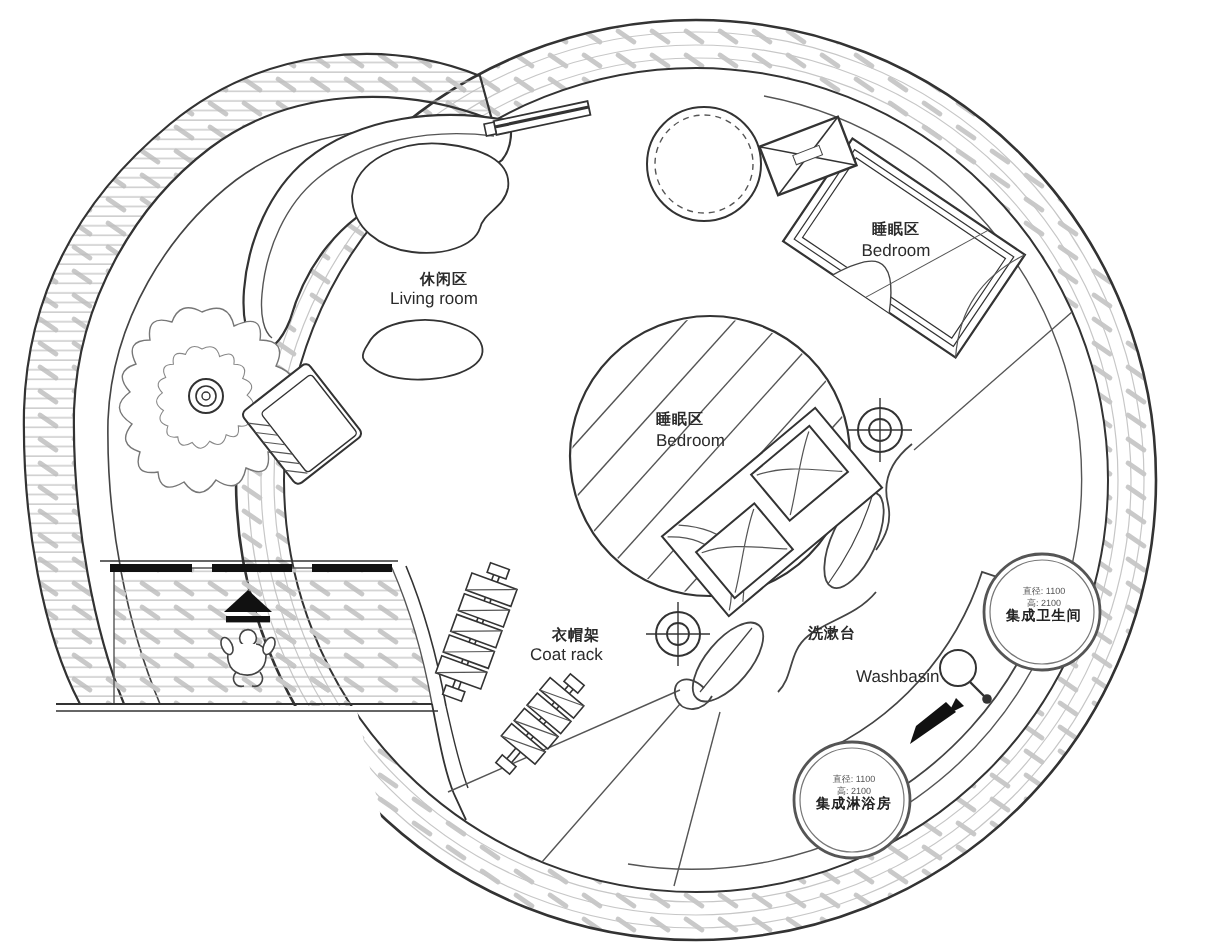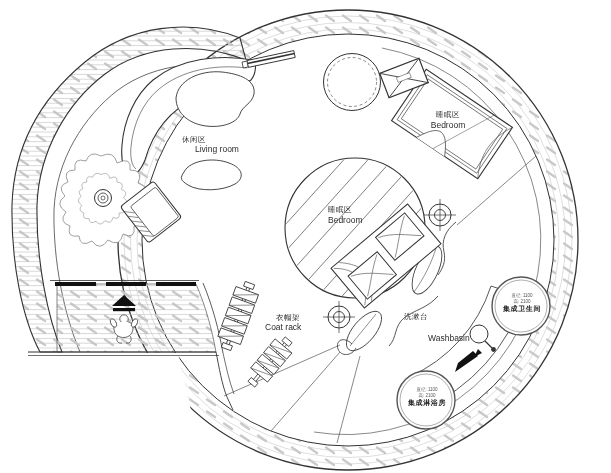--- a/index.html
+++ b/index.html
@@ -2,21 +2,21 @@
 <html><head>
 <meta charset="utf-8">
 <style>
   html,body{margin:0;padding:0;background:#fff;}
   .stage{
     position:relative;width:611px;height:473px;background:#fff;overflow:hidden;
     font-family:"Liberation Sans","DejaVu Sans",sans-serif;
   }
   .stage svg{position:absolute;left:0;top:0;}
   .lbl{position:absolute;color:#2b2b2b;white-space:nowrap;line-height:1.05;}
-  .zh{font-size:7.5px;letter-spacing:.5px;}
+  .zh{font-size:7.5px;letter-spacing:.5px;font-weight:bold;}
   .en{font-size:8.5px;}
   .ctr{transform:translateX(-50%);text-align:center;}
   .unit-dims{font-size:4.5px;color:#555;line-height:1.25;letter-spacing:0;}
   .unit-name{font-size:7px;font-weight:700;color:#222;letter-spacing:.6px;}
 </style>
 </head>
 <body>
 
 <div class="stage">
 <svg width="611" height="473" viewBox="0 0 611 473">
@@ -233,21 +233,21 @@
   </g>
   <g fill="#fff" stroke="#444" stroke-width="0.8">
     <circle cx="124" cy="319" r="4.2"></circle>
     <path d="M116,322 C112,328 114,335 120,337 C127,339 133,335 133,328 C133,324 130,322 128,322" fill="#fff"></path>
     <ellipse cx="113.5" cy="323" rx="2.6" ry="4.5" transform="rotate(-25 113.5 323)"></ellipse>
     <ellipse cx="134.5" cy="323" rx="2.6" ry="4.5" transform="rotate(25 134.5 323)"></ellipse>
     <path d="M118,336 C115,340 118,344 122,343 M130,336 C133,340 130,344 126,343" fill="none"></path>
   </g>
 </svg>
 
-  <div class="lbl zh" style="left:182px;top:136px">休闲区</div>
+  <div class="lbl zh" style="left:210px;top:136px">休闲区</div>
   <div class="lbl en" style="left:195px;top:145px">Living room</div>
 
   <div class="lbl zh ctr" style="left:448px;top:111px">睡眠区</div>
   <div class="lbl en ctr" style="left:448px;top:121px">Bedroom</div>
 
   <div class="lbl zh" style="left:328px;top:206px">睡眠区</div>
   <div class="lbl en" style="left:328px;top:216px">Bedroom</div>
 
   <div class="lbl zh" style="left:276px;top:314px">衣帽架</div>
   <div class="lbl en" style="left:265px;top:323px">Coat rack</div>

